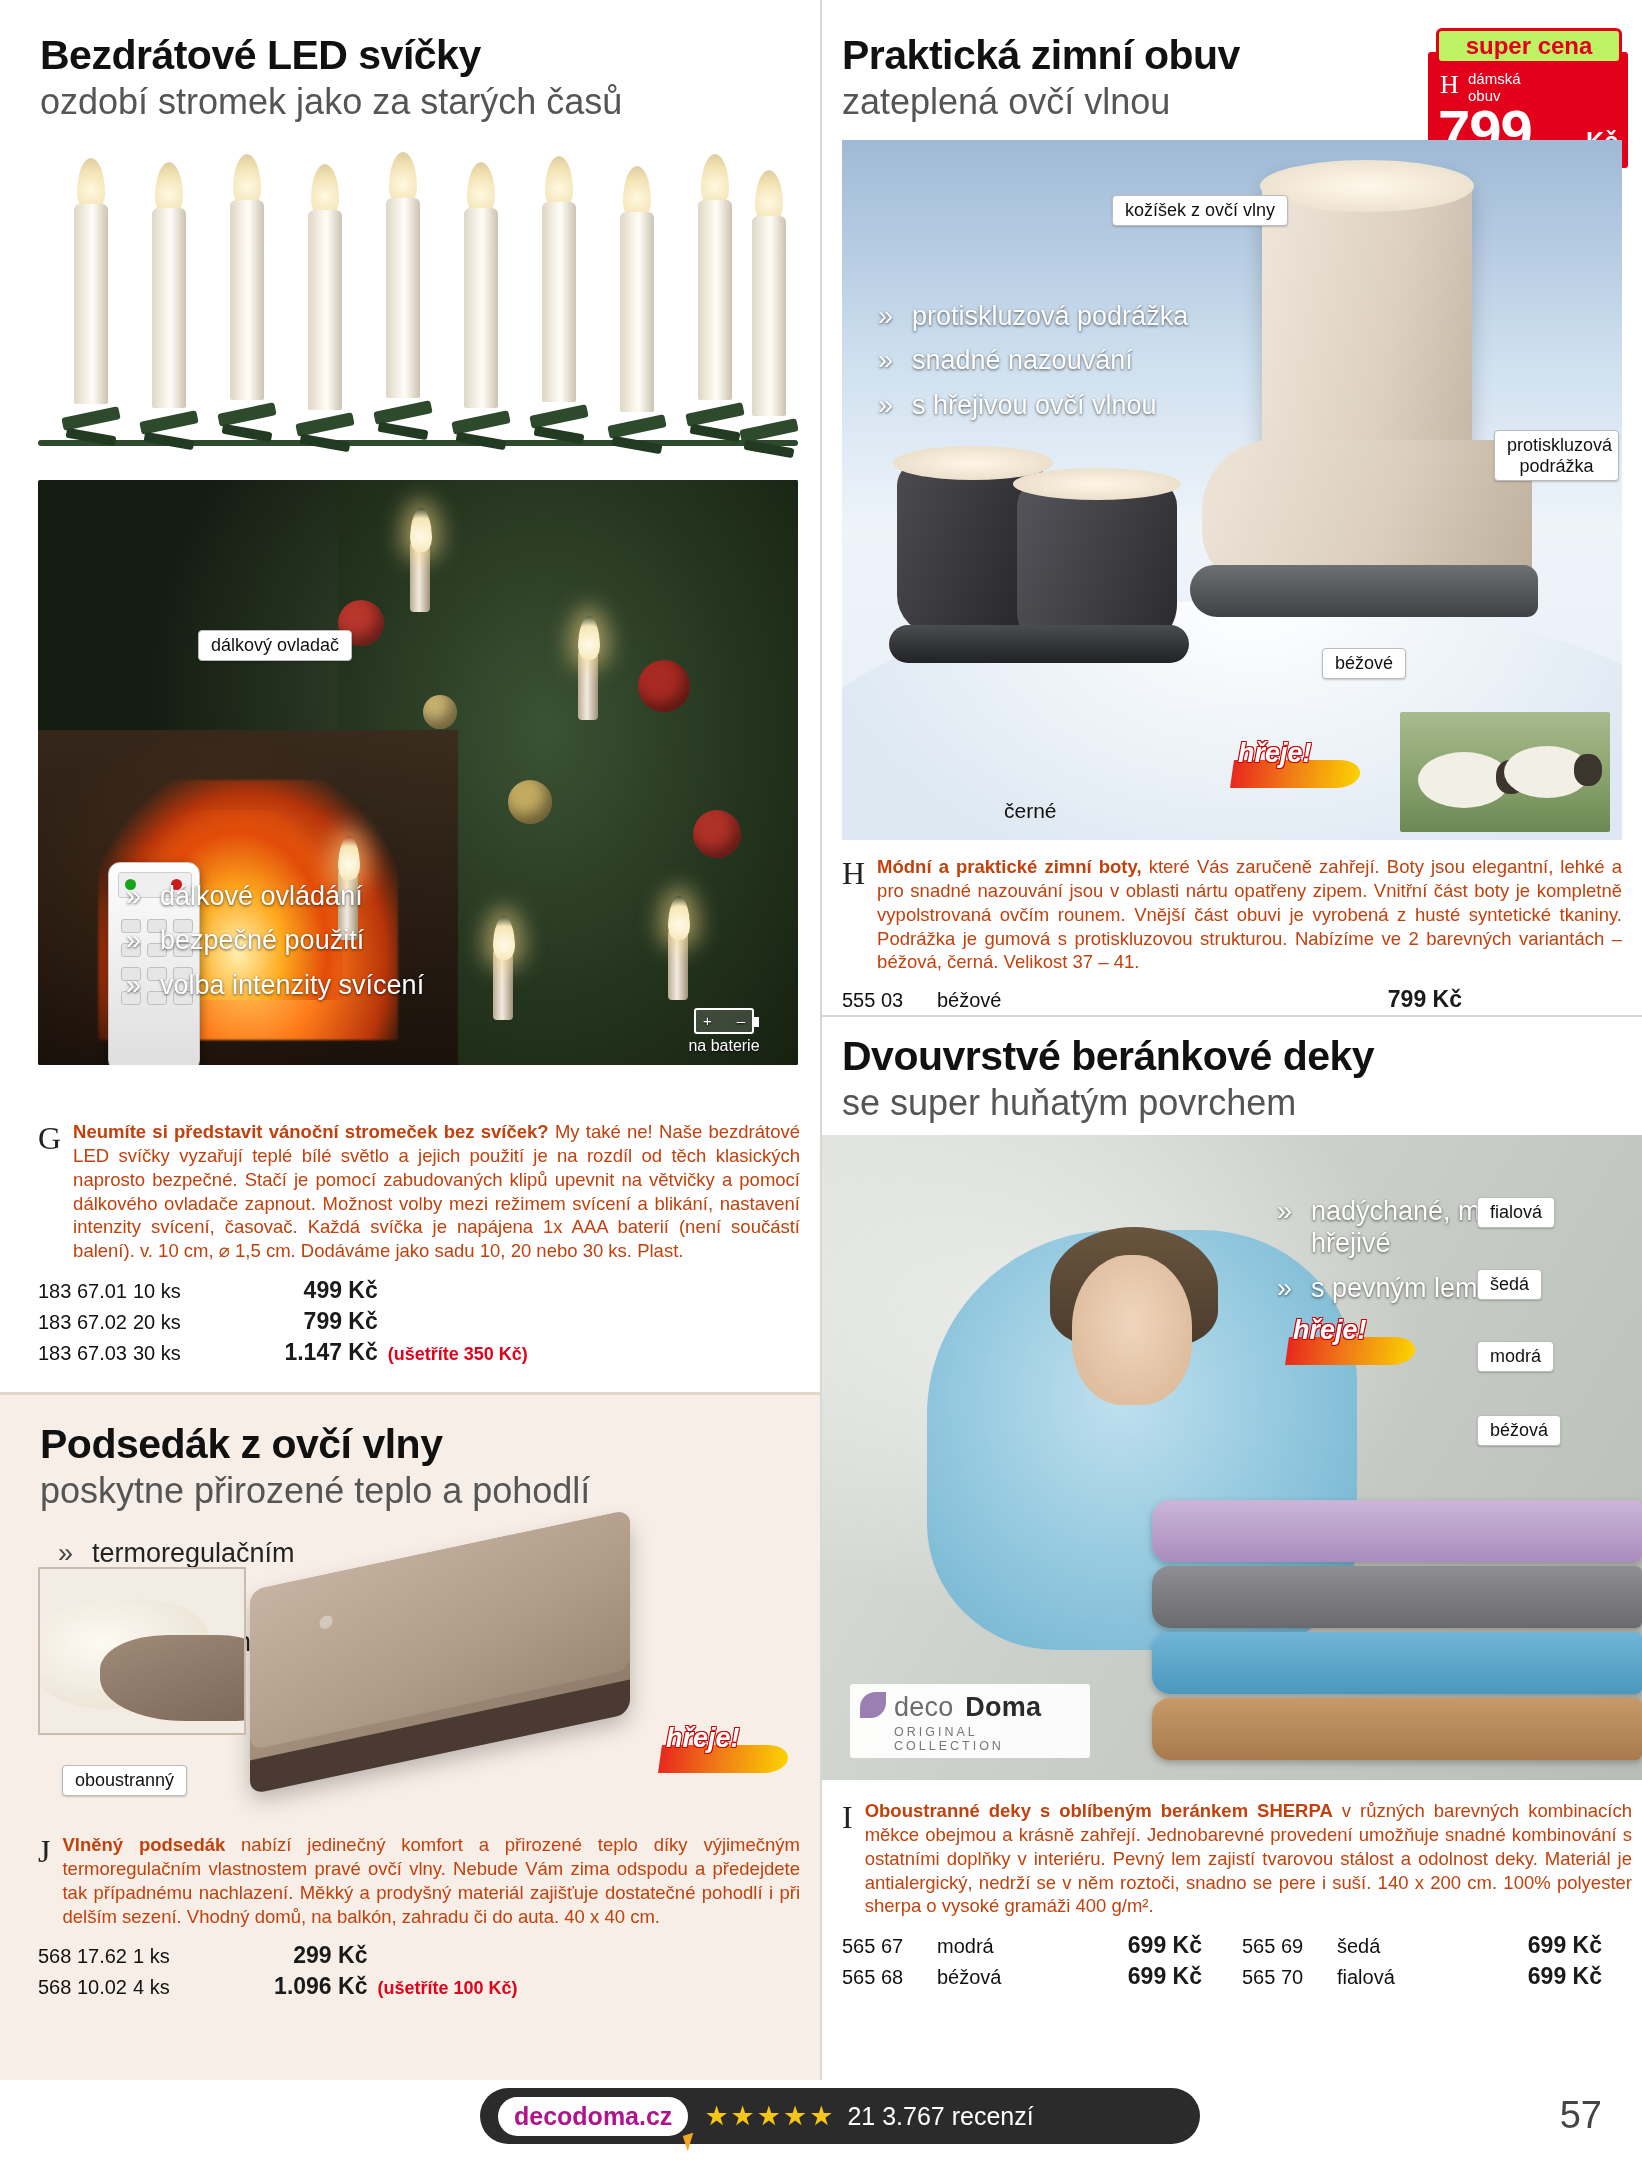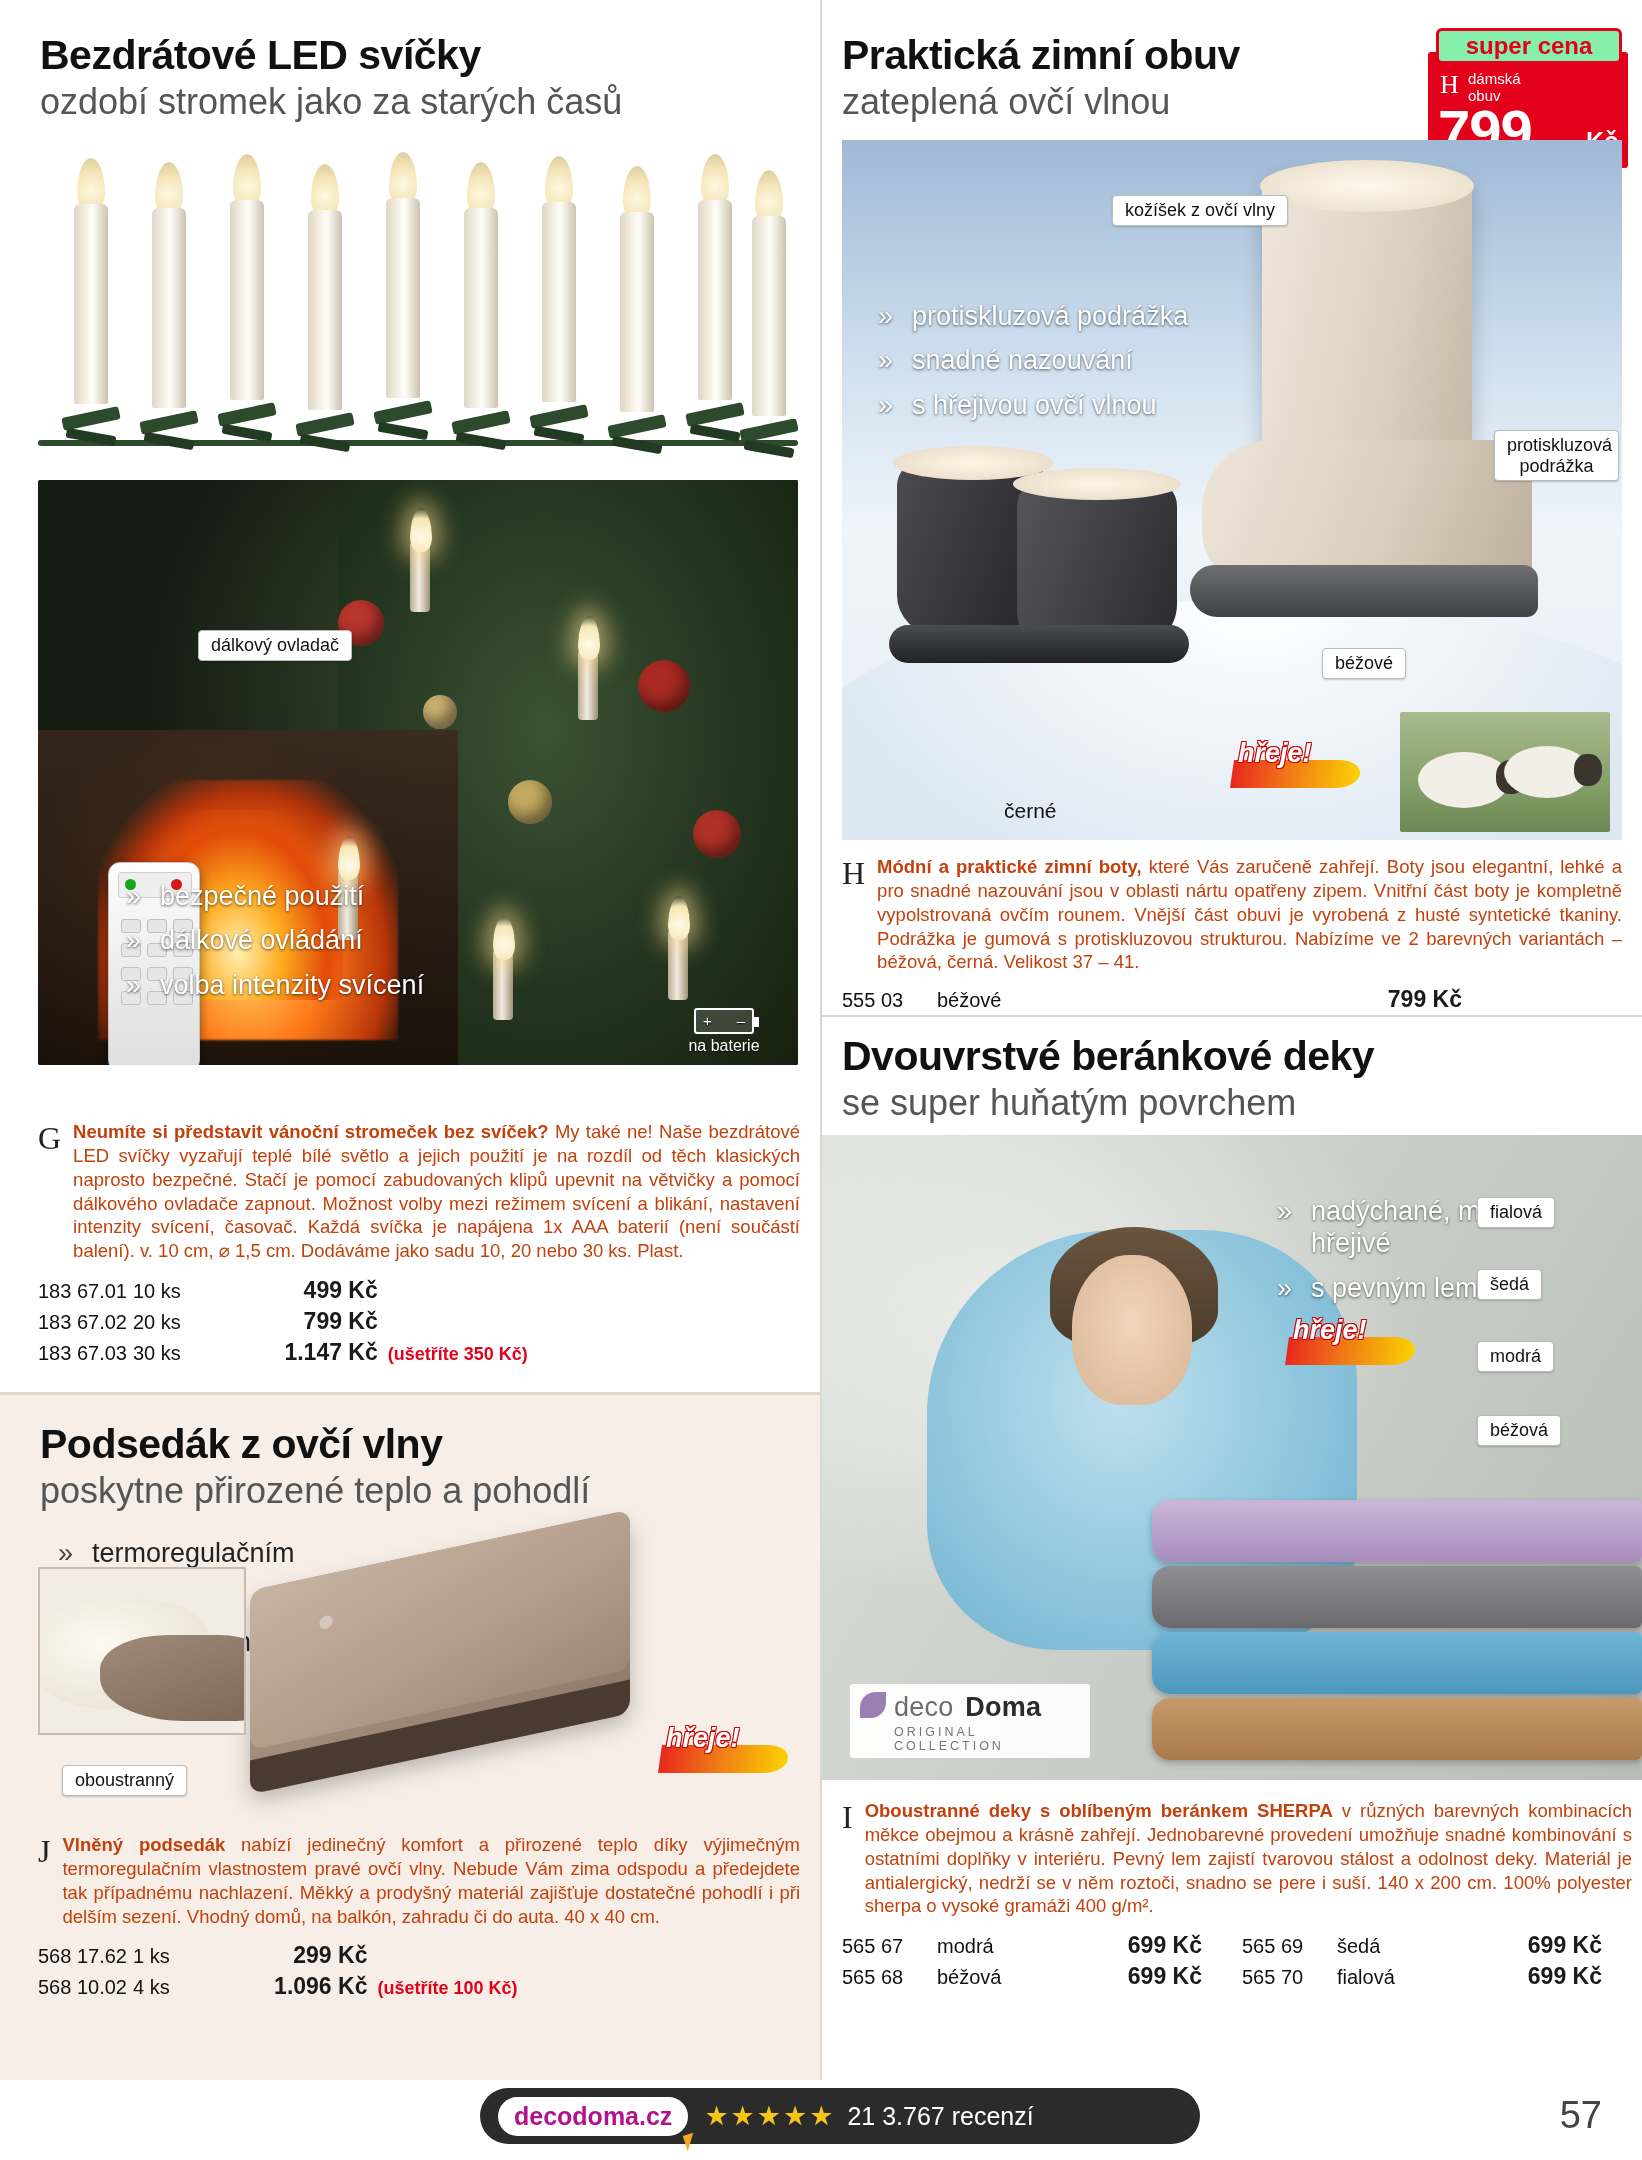--- a/index.html
+++ b/index.html
@@ -288,21 +288,21 @@
     overflow:hidden; border-radius:2px;
   }
   .sheep .body { position:absolute; border-radius:50%; background:#f2efe6; }
   .sheep .head { position:absolute; border-radius:45%; background:#3b352e; }
 
   .super-cena {
     position:absolute; right:14px; top:28px; width:200px; height:140px;
   }
   .super-cena .ribbon {
     position:absolute; left:8px; top:0; width:186px; height:36px;
-    background:#86efac; border:3px solid #e2001a; border-radius:6px;
+    background:#bef264; border:3px solid #e2001a; border-radius:6px;
     color:#e2001a; font-size:24px; font-weight:bold; text-align:center; line-height:30px;
     z-index:3;
   }
   .super-cena .box {
     position:absolute; left:0; top:24px; width:200px; height:116px;
     background:#e2001a; border-radius:3px; color:#fff;
   }
   .super-cena .small {
     position:absolute; left:12px; top:18px; font-size:15px; line-height:1.15;
   }
@@ -519,22 +519,22 @@
           <div class="btn" style="left:64px;top:80px;"></div>
           <div class="btn" style="left:12px;top:104px;"></div>
           <div class="btn" style="left:38px;top:104px;"></div>
           <div class="btn" style="left:64px;top:104px;"></div>
           <div class="btn" style="left:12px;top:128px;"></div>
           <div class="btn" style="left:38px;top:128px;"></div>
           <div class="btn" style="left:64px;top:128px;"></div>
         </div>
 
         <ul class="bullets light" style="position:absolute;left:88px;bottom:52px;width:460px;margin:0;">
+          <li>dálkové ovládání</li>
           <li>bezpečné použití</li>
-          <li>dálkové ovládání</li>
           <li>volba intenzity svícení</li>
         </ul>
 
         <div class="na-baterie">
           <div class="batt">
               <span class="pm" style="left:7px;">+</span>
               <span class="pm" style="right:7px;">–</span>
             </div>
           <span>na baterie</span>
         </div>

